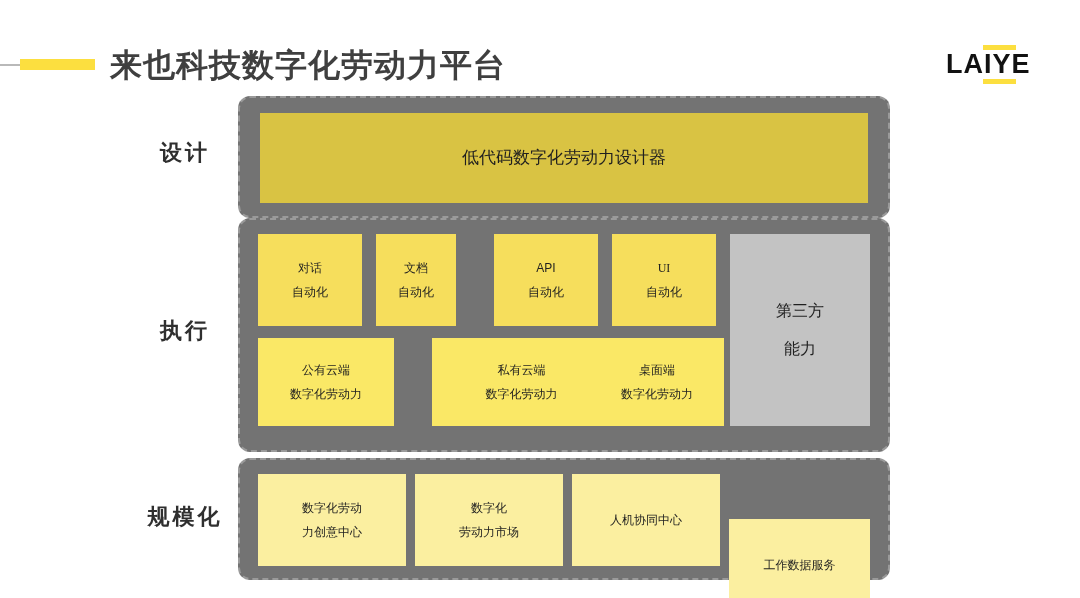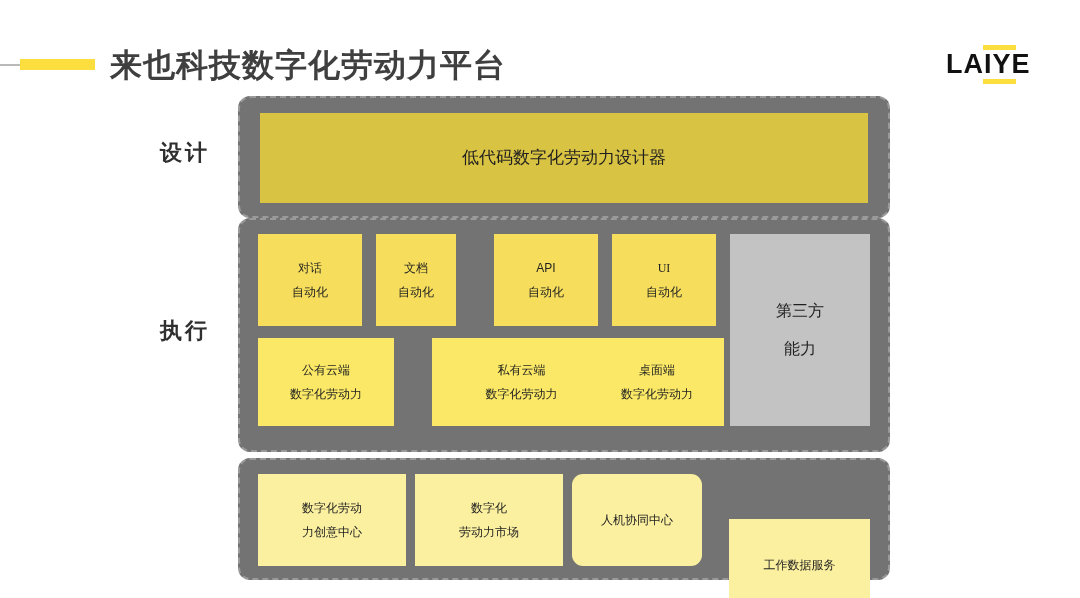--- a/index.html
+++ b/index.html
@@ -170,21 +170,21 @@
   #row-scale { top: 458px; height: 122px; }
   #row-scale .row-label { top: 44px; }
   #panel-scale { top: 0; height: 122px; }
   .scale-card {
     top: 14px;
     height: 92px;
     background: #fbefa0;
   }
   #scale-0 { left: 18px;  width: 148px; }
   #scale-1 { left: 175px; width: 148px; }
-  #scale-2 { left: 332px; width: 130px; border-radius: 11px; }
+  #scale-2 { left: 332px; width: 148px; }
   #scale-3 { left: 489px; width: 141px; margin-top: 45px; }
 </style>
 </head>
 <body>
 
 <div class="header">
   <div class="accent-line"></div>
   <div class="accent-bar"></div>
   <div class="page-title">来也科技数字化劳动力平台</div>
 
@@ -239,20 +239,21 @@
     </div>
 
     <div class="card" id="card-thirdparty">
       <span>第三方</span>
       <span>能力</span>
     </div>
   </div>
 </div>
 
 <div class="row" id="row-scale">
+  <div class="row-label">规模化</div>
   <div class="panel" id="panel-scale">
     <div class="card scale-card" id="scale-0">
       <span>数字化劳动</span>
       <span>力创意中心</span>
     </div>
     <div class="card scale-card" id="scale-1">
       <span>数字化</span>
       <span>劳动力市场</span>
     </div>
     <div class="card scale-card" id="scale-2">

